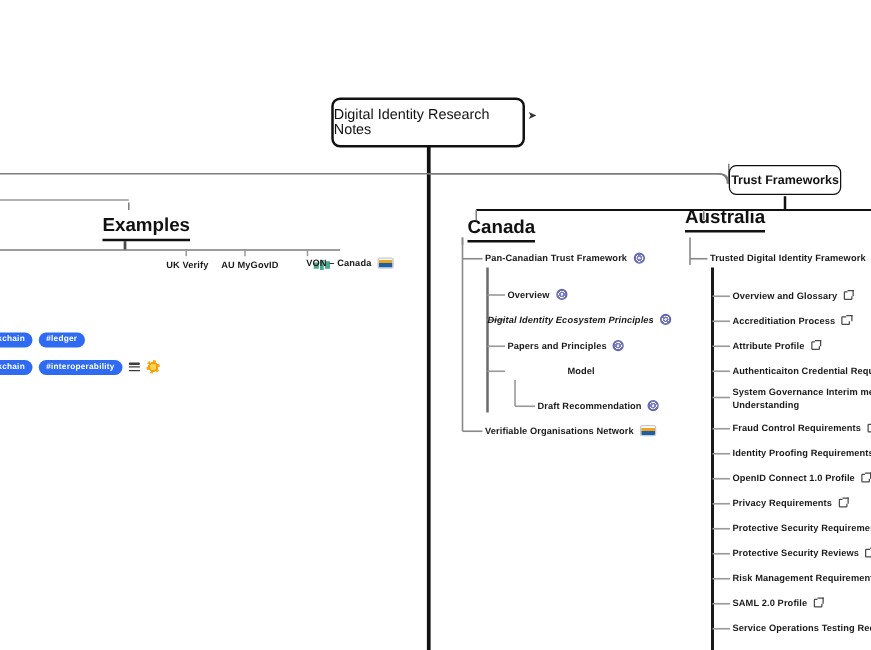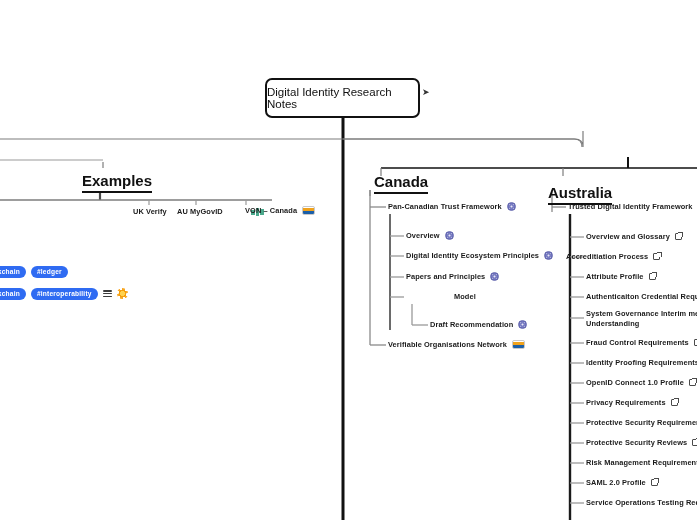--- a/index.html
+++ b/index.html
@@ -175,20 +175,23 @@
     <path d="M246 200 L246 205" stroke="#9a9a9a" stroke-width="1.2" fill="none"></path>
 
     <path d="M-5 160 L103 160" stroke="#9a9a9a" stroke-width="1.2" fill="none"></path>
   </svg>
 
   <div class="root">
     <span>Digital Identity Research Notes</span>
   </div>
   <div class="root-collapse">➤</div>
 
+  <div class="boxnode" style="left:583px;top:132px;width:90px;height:24px;">
+    <span>Trust Frameworks</span>
+  </div>
 
   <div class="headnode" style="left:82px;top:172px;">
     <span>Examples</span>
   </div>
 
   <div class="node" style="left:133px;top:207px;">
     <span class="lbl leaf">UK Verify</span>
   </div>
   <div class="node" style="left:177px;top:207px;gap:28px;">
     <span class="lbl leaf">AU MyGovID</span>
@@ -206,21 +209,21 @@
   <div class="node" style="left:388px;top:202px;">
     <span class="lbl leaf">Pan-Canadian Trust Framework</span>
     <span class="ico ico-wheel"></span>
   </div>
 
   <div class="node" style="left:406px;top:231px;">
     <span class="lbl leaf">Overview</span>
     <span class="ico ico-wheel"></span>
   </div>
 
-  <div class="node" style="left:406px;top:251px;">
+  <div class="node" style="left:390px;top:251px;font-style:italic;">
     <span class="lbl leaf">Digital Identity Ecosystem Principles</span>
     <span class="ico ico-wheel"></span>
   </div>
 
   <div class="node" style="left:406px;top:272px;">
     <span class="lbl leaf">Papers and Principles</span>
     <span class="ico ico-wheel"></span>
   </div>
 
   <div class="node" style="left:406px;top:292px;padding-left:48px;">
@@ -230,35 +233,35 @@
   <div class="node" style="left:430px;top:320px;">
     <span class="lbl leaf">Draft Recommendation</span>
     <span class="ico ico-wheel"></span>
   </div>
 
   <div class="node" style="left:388px;top:340px;">
     <span class="lbl leaf">Verifiable Organisations Network</span>
     <span class="ico ico-sunrise"></span>
   </div>
 
-  <div class="headnode" style="left:548px;top:184px;">
+  <div class="headnode" style="left:548px;top:165px;">
     <span>Australia</span>
   </div>
 
   <div class="node" style="left:568px;top:202px;">
     <span class="lbl leaf">Trusted Digital Identity Framework</span>
 
   </div>
 
   <div class="node" style="left:586px;top:232px;">
     <span class="lbl leaf">Overview and Glossary</span>
     <span class="ico ico-extlink"></span>
   </div>
 
-  <div class="node" style="left:566px;top:252px;">
+  <div class="node" style="left:586px;top:252px;">
     <span class="lbl leaf">Accreditiation Process</span>
     <span class="ico ico-extlink"></span>
   </div>
 
   <div class="node" style="left:586px;top:272px;">
     <span class="lbl leaf">Attribute Profile</span>
     <span class="ico ico-extlink"></span>
   </div>
 
   <div class="node" style="left:586px;top:292px;">

